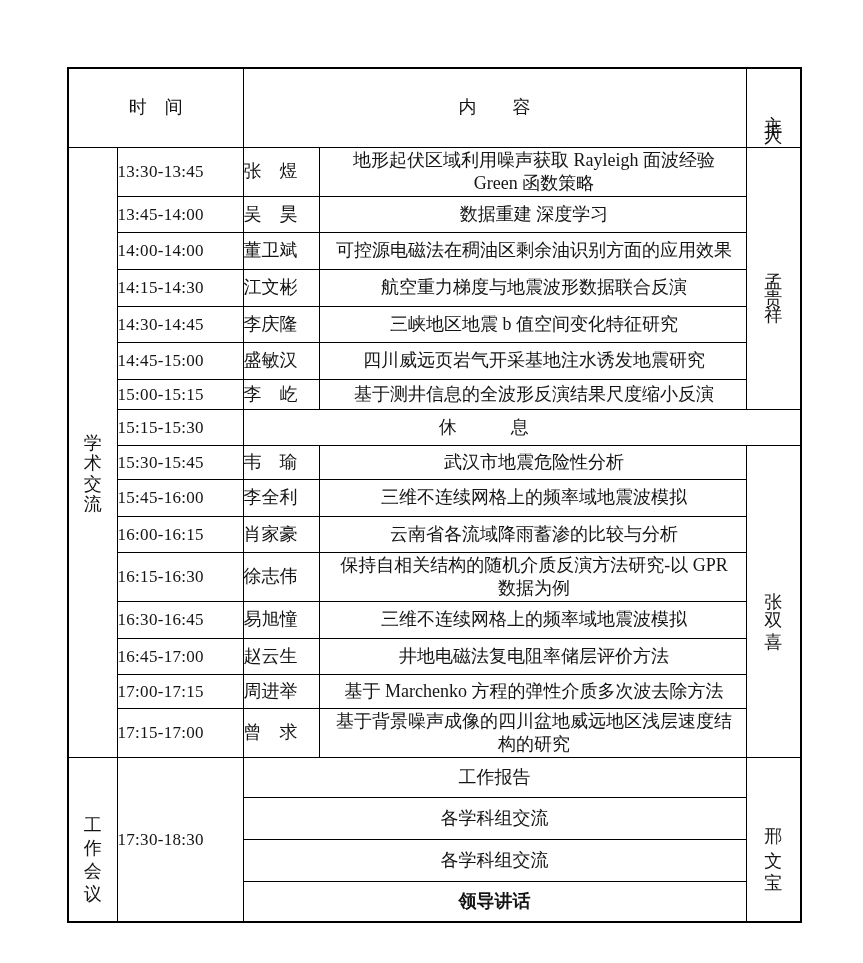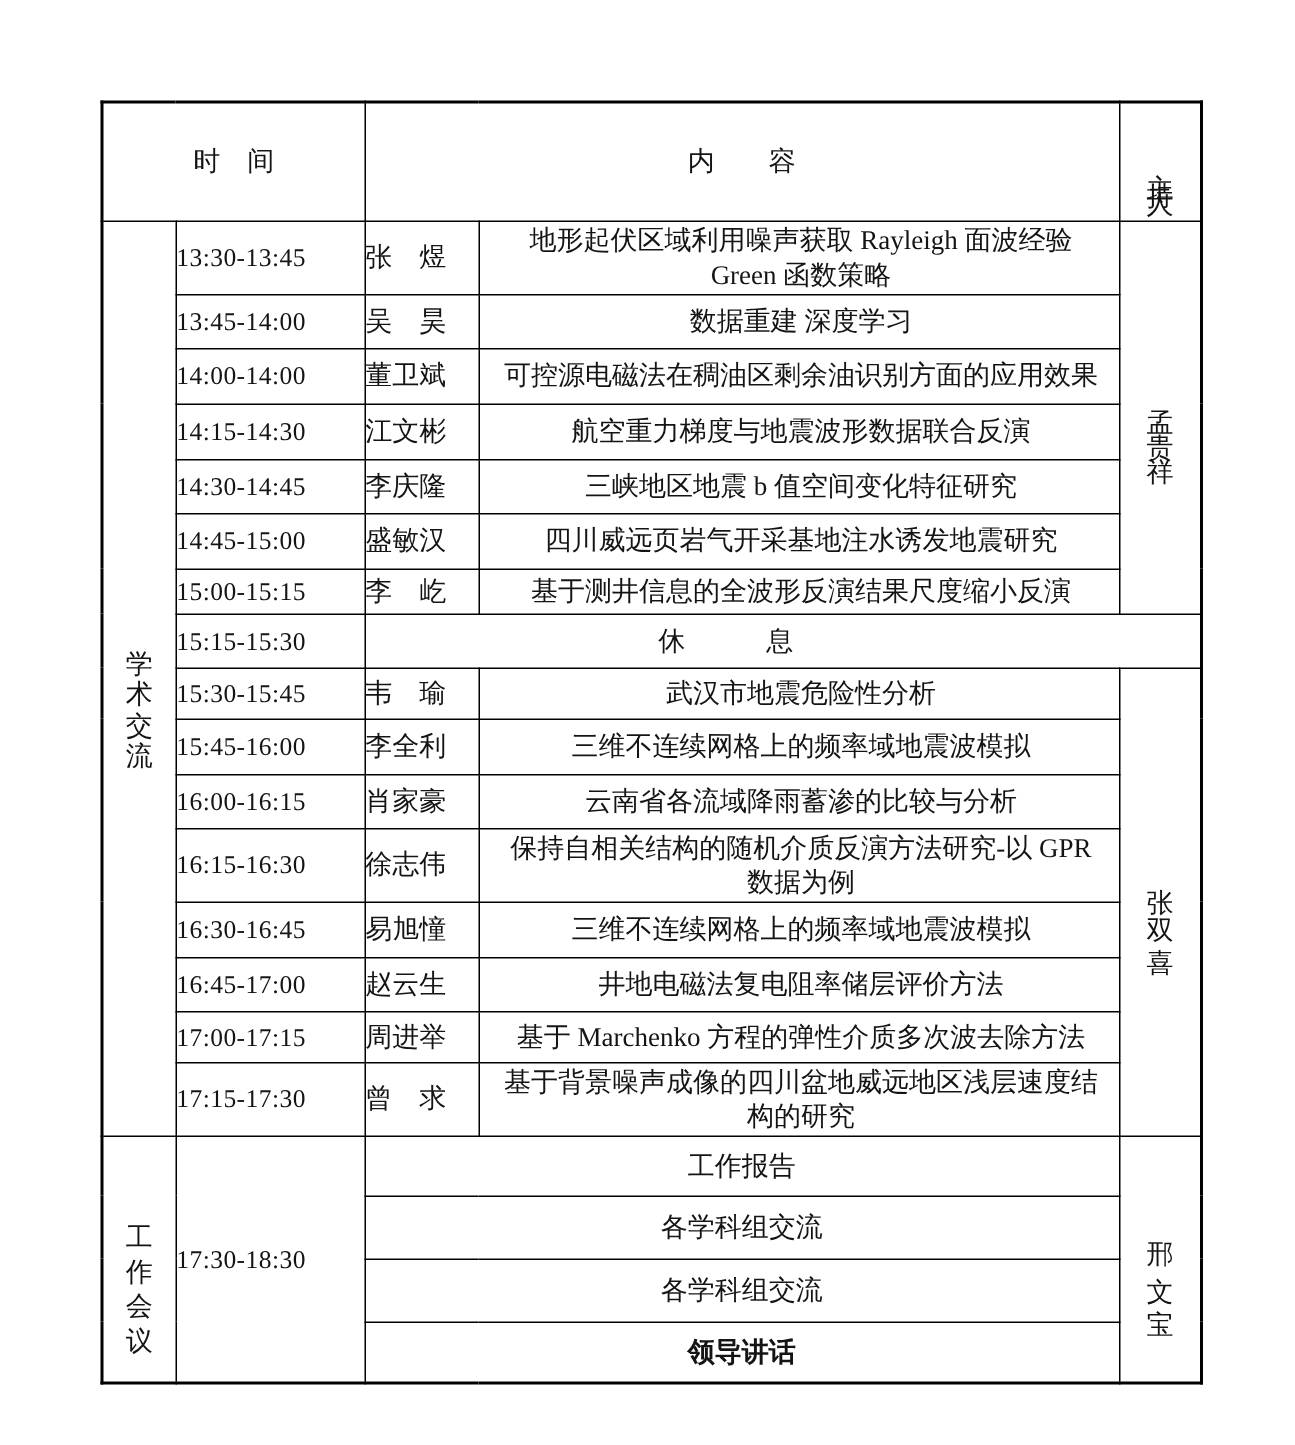--- a/index.html
+++ b/index.html
@@ -178,21 +178,21 @@
       <td class="time">16:45-17:00</td>
       <td class="name">赵云生</td>
       <td class="topic">井地电磁法复电阻率储层评价方法</td>
     </tr>
     <tr class="rh34">
       <td class="time">17:00-17:15</td>
       <td class="name">周进举</td>
       <td class="topic">基于 Marchenko 方程的弹性介质多次波去除方法</td>
     </tr>
     <tr class="rh46">
-      <td class="time">17:15-17:30</td>
+      <td class="time">17:15-17:00</td>
       <td class="name">曾　求</td>
       <td class="topic">基于背景噪声成像的四川盆地威远地区浅层速度结
 构的研究</td>
     </tr>
 
     <tr class="rh40">
       <td rowspan="4" class="vcell"><span class="vtext ls22">工作会议</span></td>
       <td rowspan="4" class="time">17:30-18:30</td>
       <td colspan="2" class="item">工作报告</td>
       <td rowspan="4" class="vcell"><span class="vtext ls22">邢文宝</span></td>

